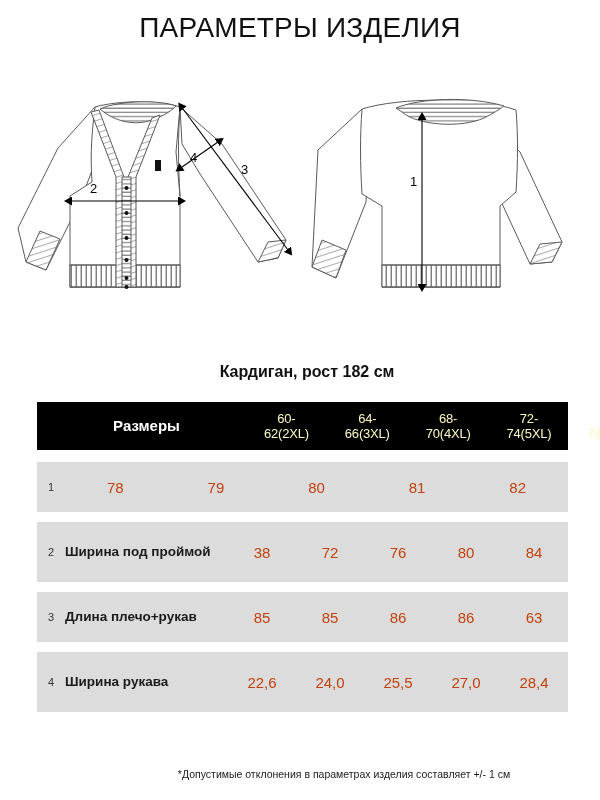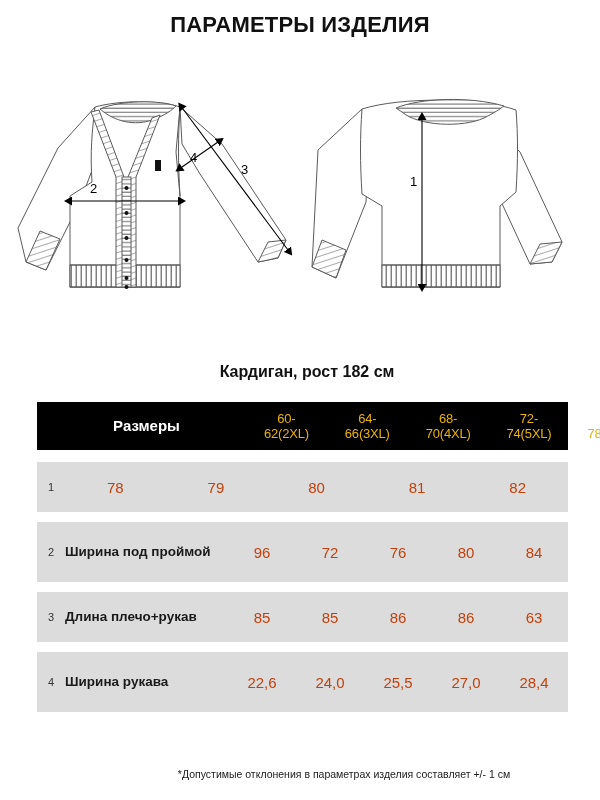--- a/index.html
+++ b/index.html
@@ -16,22 +16,22 @@
     overflow: hidden;
   }
 
   
   .page-title {
     position: absolute;
     top: 12px;
     left: 0;
     width: 600px;
     text-align: center;
-    font-size: 22px;
-    font-weight: bold;
+    font-size: 28px;
+    font-weight: normal;
     letter-spacing: 0.2px;
     color: #111111;
   }
 
   
   .diagram-area {
     position: absolute;
     top: 82px;
     left: 0;
     width: 600px;
@@ -105,21 +105,21 @@
     padding-right: 0;
   }
   .c-val {
     flex: 1 1 0;
     text-align: center;
     font-size: 15px;
     color: #c2410c;
   }
   .t-head .c-val {
     font-size: 13px;
-    color: #eab308;
+    color: #fef9c3;
     letter-spacing: -0.2px;
     margin-left: 36px;
   }
 
   
   .footnote {
     position: absolute;
     top: 768px;
     left: 0;
     width: 600px;
@@ -254,21 +254,21 @@
     <div class="c-val">78</div>
     <div class="c-val">79</div>
     <div class="c-val">80</div>
     <div class="c-val">81</div>
     <div class="c-val">82</div>
   </div>
 
   <div class="t-row t-body-row r2">
     <div class="c-num">2</div>
     <div class="c-name">Ширина под проймой</div>
-    <div class="c-val">96</div>
+    <div class="c-val">38</div>
     <div class="c-val">72</div>
     <div class="c-val">76</div>
     <div class="c-val">80</div>
     <div class="c-val">84</div>
   </div>
 
   <div class="t-row t-body-row r3">
     <div class="c-num">3</div>
     <div class="c-name">Длина плечо+рукав</div>
     <div class="c-val">85</div>

